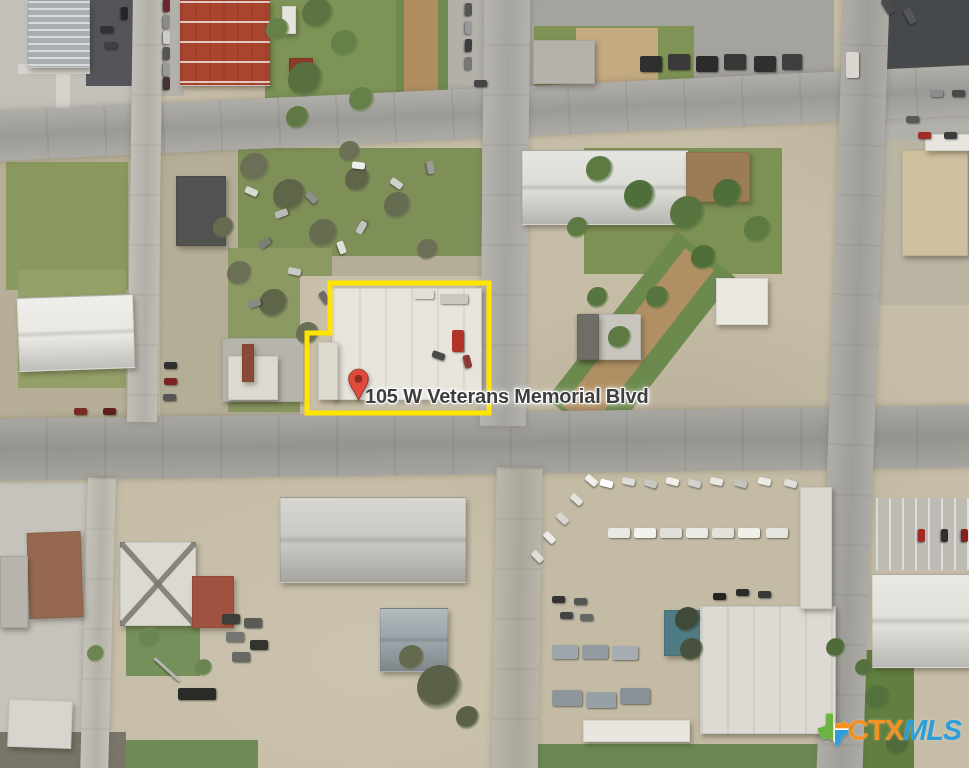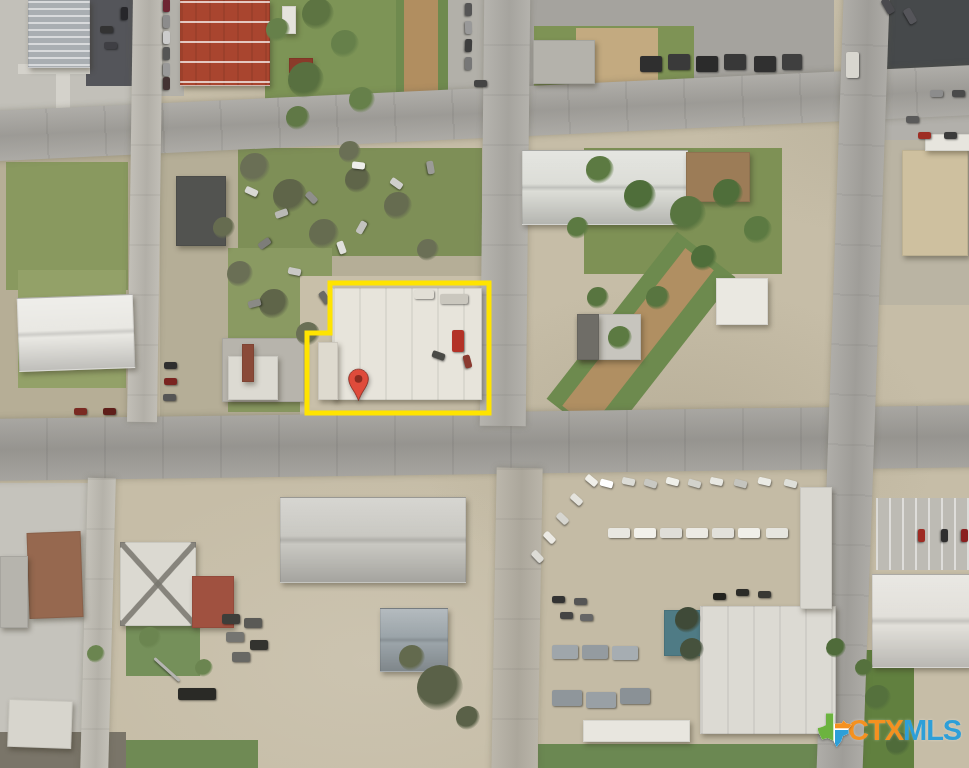--- a/index.html
+++ b/index.html
@@ -35,21 +35,21 @@
     position:absolute;left:365px;top:385px;z-index:23;white-space:nowrap;
     font-size:20px;font-weight:bold;color:var(--label-color);letter-spacing:-0.2px;
     text-shadow:-1px -1px 1px #fff, 1px -1px 1px #fff, -1px 1px 1px #fff, 1px 1px 1px #fff,
                 0 0 4px #fff, 0 0 8px rgba(255,255,255,0.85);
   }
   .logo{position:absolute;left:816px;top:712px;z-index:24;display:flex;align-items:center;}
   .logo .tx{margin-right:-6px;filter:drop-shadow(0 1px 1px rgba(0,0,0,0.3));}
   .logo span{font-weight:bold;font-size:29px;letter-spacing:-1px;line-height:1;
     text-shadow:0 0 3px rgba(255,255,255,0.35);}
   .logo .ctx{color:var(--ctx-color);}
-  .logo .mls{color:var(--mls-color);}
+  .logo .mls{color:var(--mls-color);font-style:italic;}
 </style>
 </head>
 <body>
 
 <div id="map">
   <div id="layer-ground">
       <div class="sc" style="left: 0px; top: 0px; width: 140px; height: 150px; background-color: rgb(194, 192, 185);"></div>
       <div class="sc" style="left: 86px; top: 0px; width: 58px; height: 86px; background-color: rgb(84, 85, 90);"></div>
       <div class="sc" style="left: 18px; top: 64px; width: 72px; height: 10px; background-color: rgb(212, 210, 203);"></div>
       <div class="sc" style="left: 56px; top: 64px; width: 14px; height: 50px; background-color: rgb(212, 210, 203);"></div>
@@ -266,20 +266,21 @@
 
   <svg class="overlay" width="969" height="768" viewBox="0 0 969 768">
     <polygon fill="none" stroke-width="5" stroke-linejoin="miter" style="stroke:var(--boundary-color)" points="330,283 489,283 489,413 307,413 307,333 330,333"></polygon>
   </svg>
 
   <svg class="pin" width="23" height="34" viewBox="0 0 24 36">
     <path style="fill:var(--pin-color)" stroke="#7c241b" stroke-width="0.8" d="M12,1.2 C6.1,1.2 1.6,5.8 1.6,11.6 C1.6,15.2 3.9,19.9 6.9,24.3 C9.4,28 12,34.4 12,34.4 C12,34.4 14.6,28 17.1,24.3 C20.1,19.9 22.4,15.2 22.4,11.6 C22.4,5.8 17.9,1.2 12,1.2 Z"></path>
     <circle cx="12" cy="11.4" r="4.1" style="fill:var(--pin-hole)"></circle>
   </svg>
 
+  <div class="addr">105 W Veterans Memorial Blvd</div>
 
   <div class="logo">
     <svg class="tx" width="38" height="36" viewBox="0 0 64 64">
       <defs>
         <clipPath id="txc">
           <path d="M16,2 L31,2 L31,21 L44,20 L47,15 L52,20 L62,22 L56,30 L56,38 L46,43 L43,52 L35,62 L29,51 L19,46 L9,49 L3,37 L1,29 L10,26 L16,23 Z"></path>
         </clipPath>
       </defs>
       <g clip-path="url(#txc)">
         <rect x="0" y="0" width="64" height="64" fill="#ffffff"></rect>

